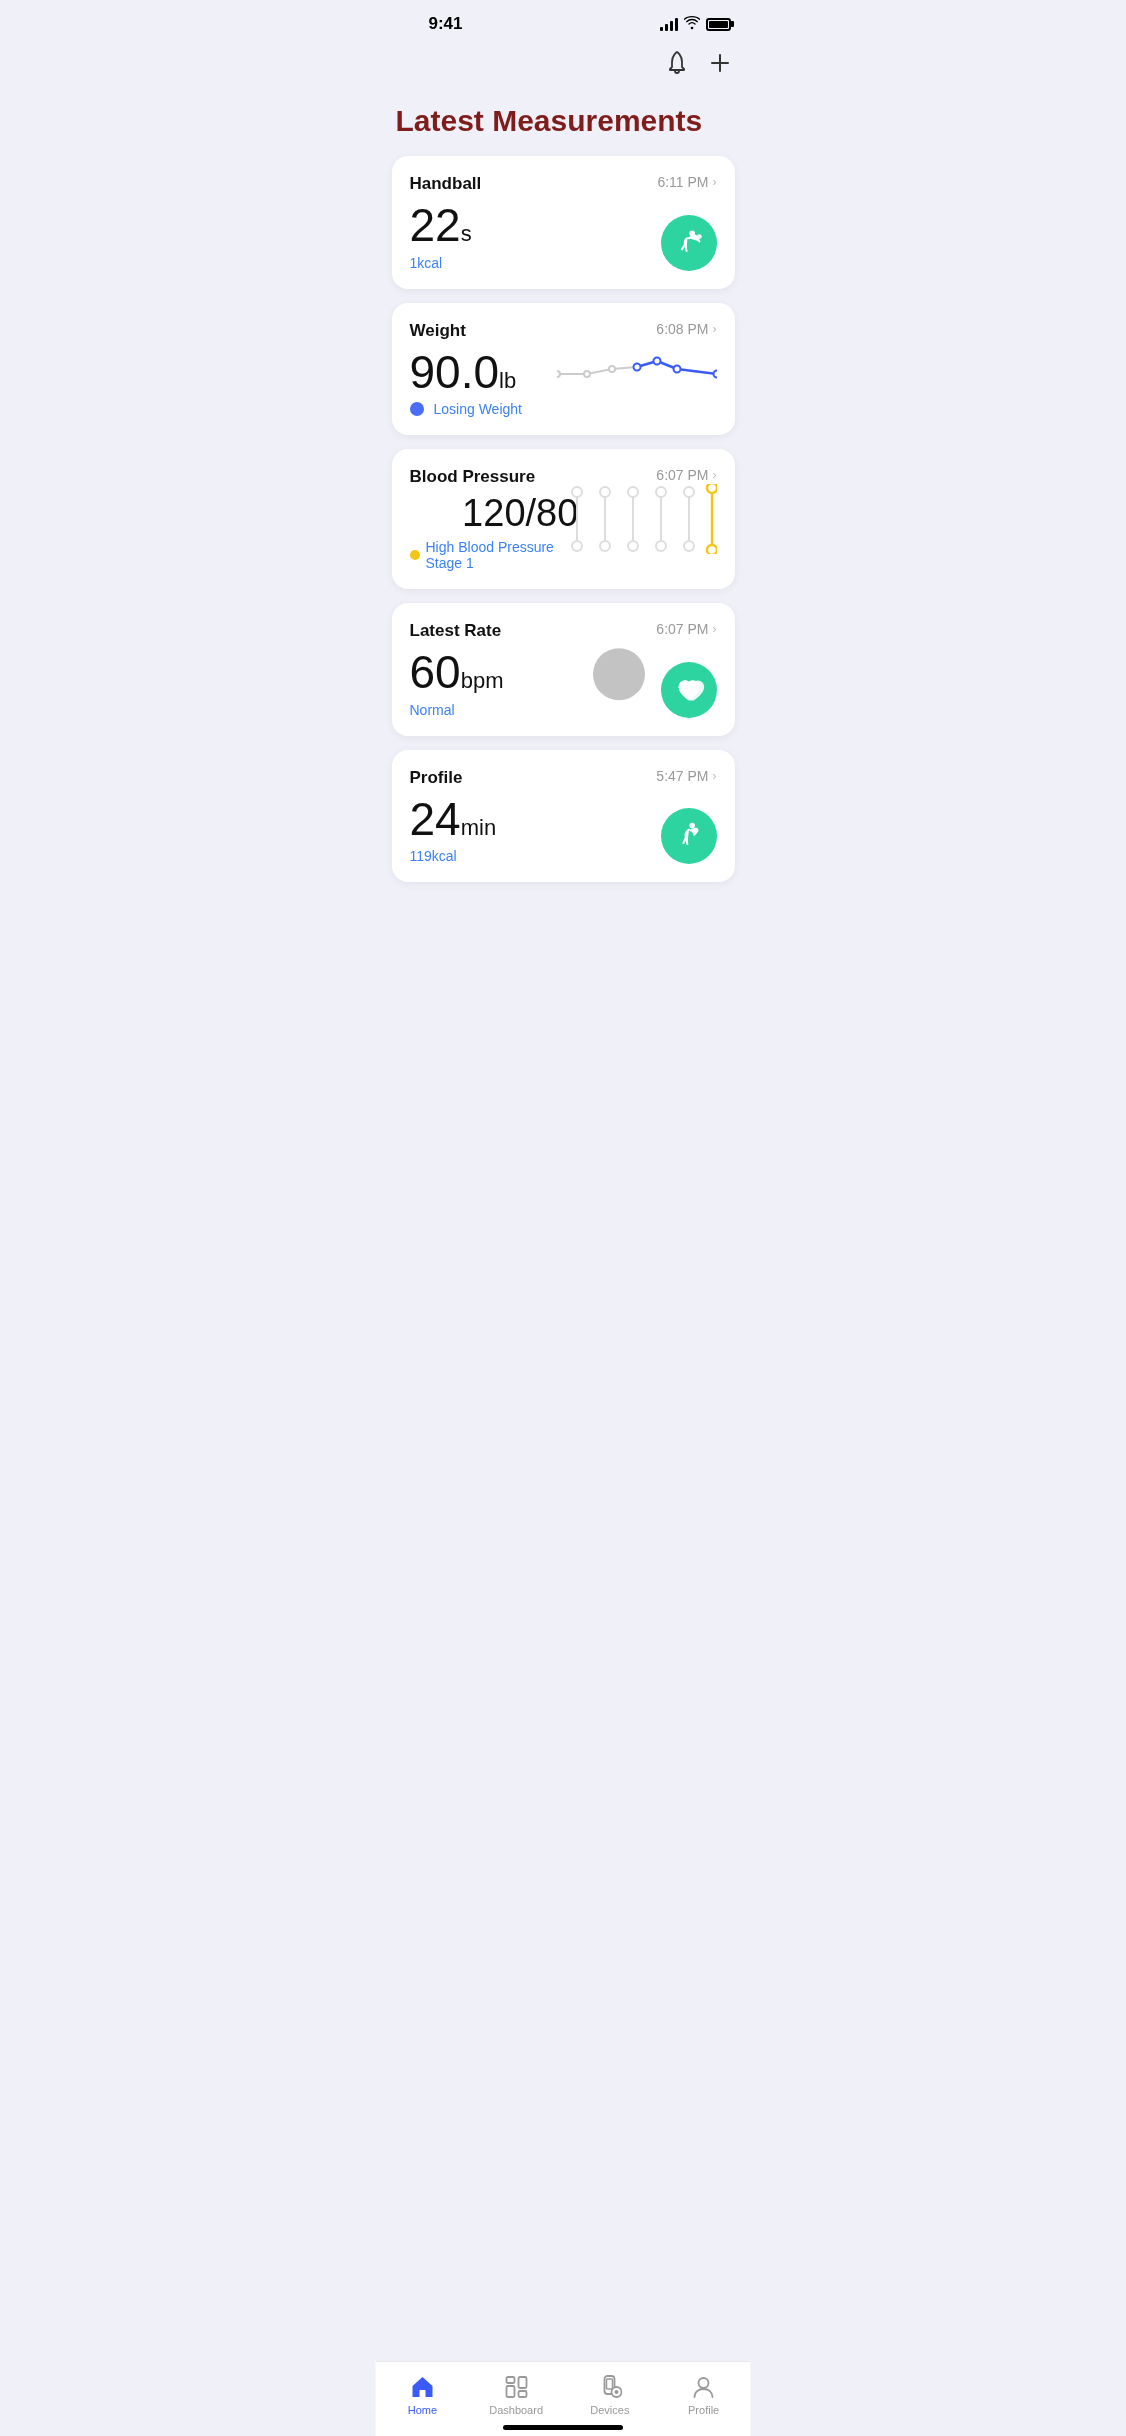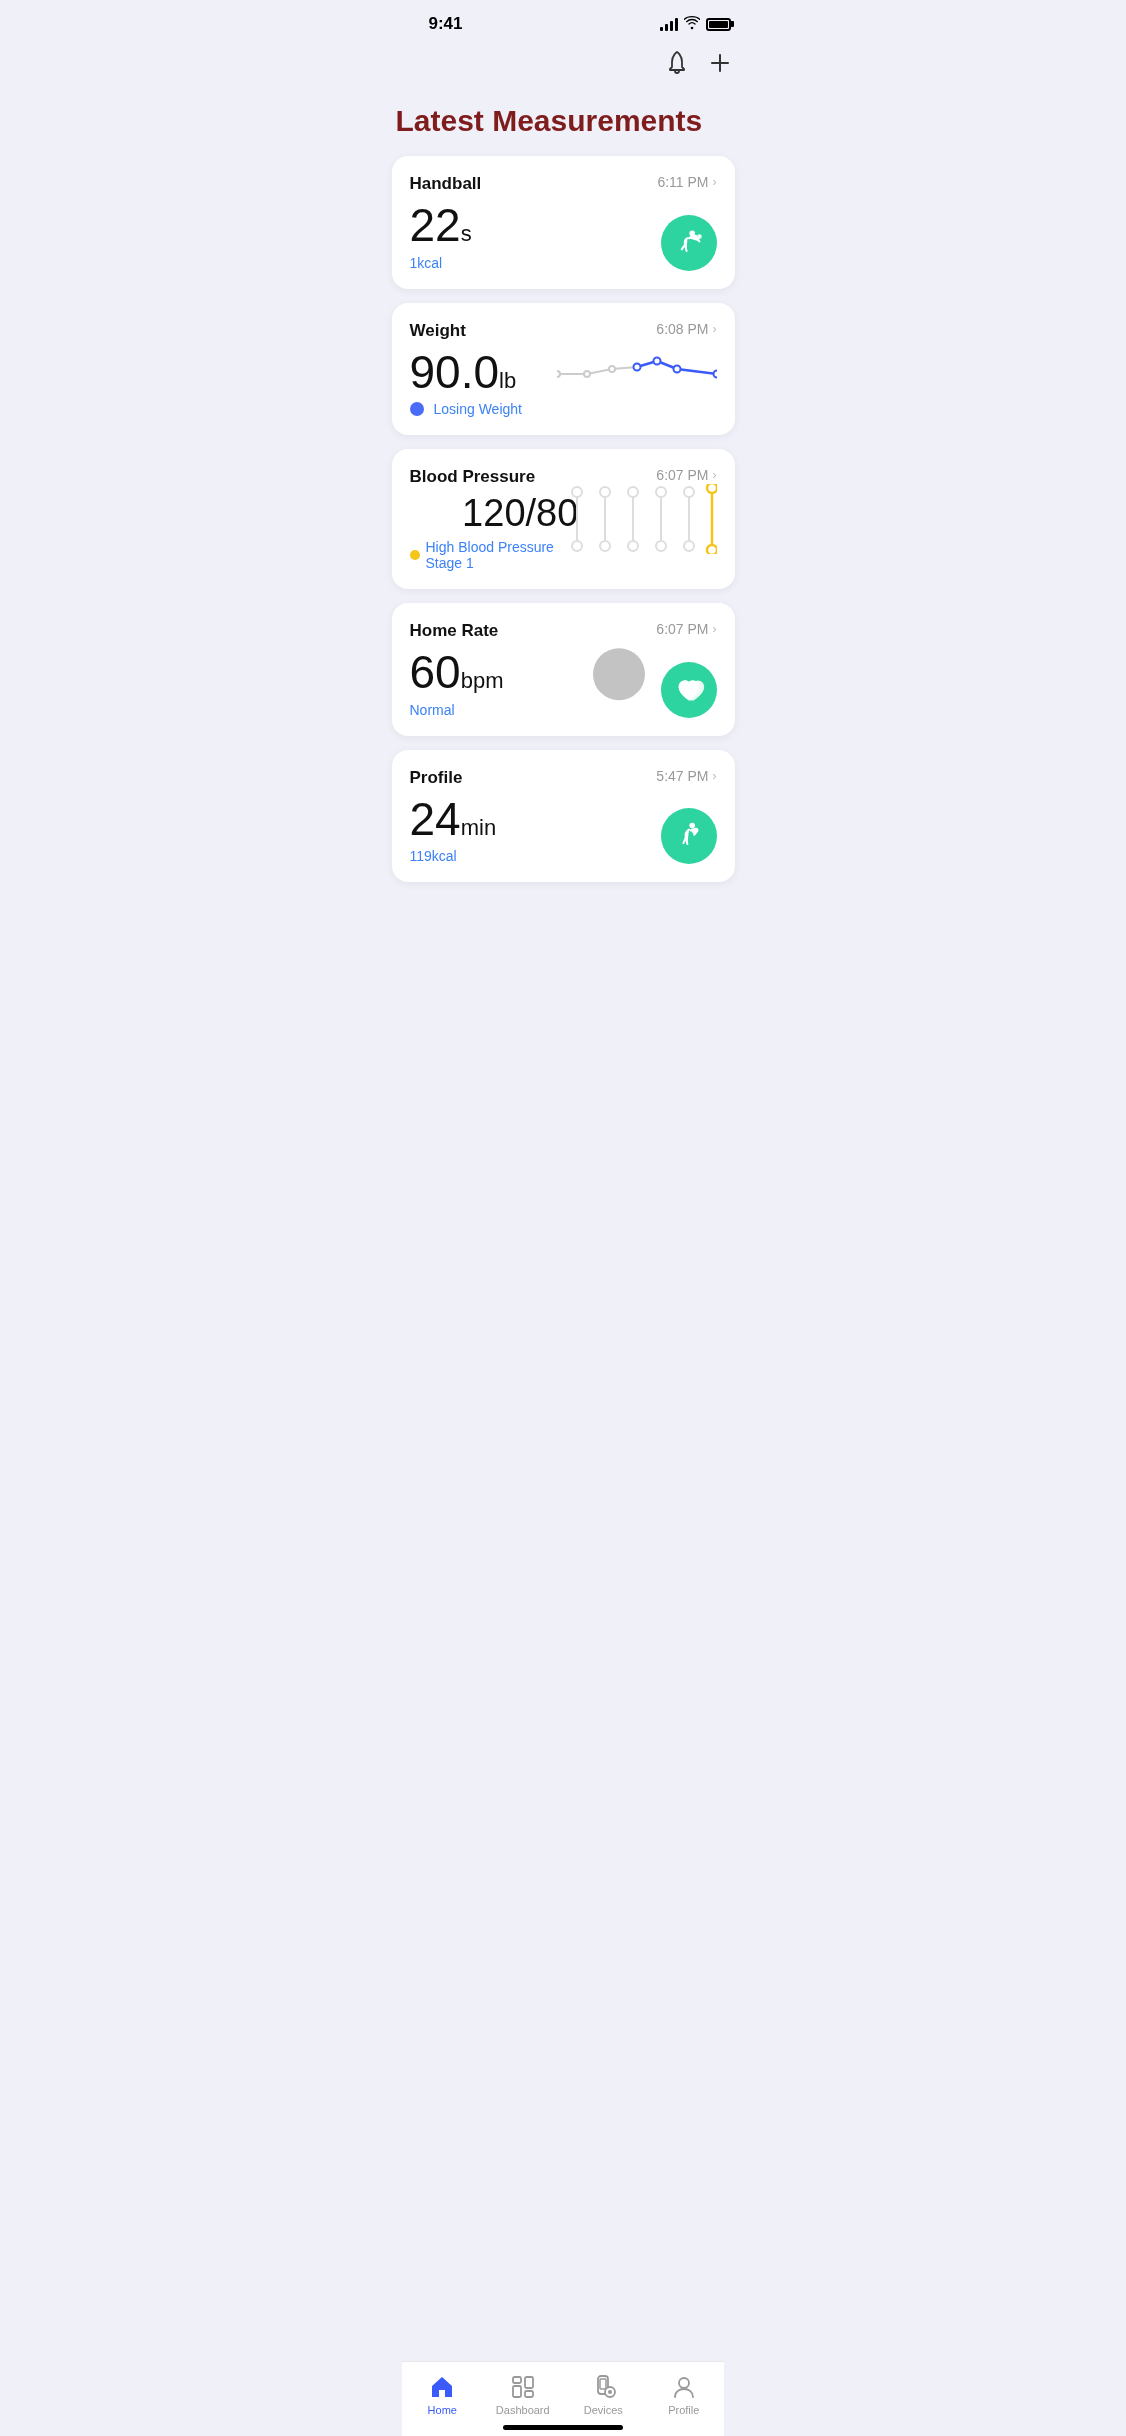--- a/index.html
+++ b/index.html
@@ -213,21 +213,21 @@
       width: 160px;
       height: 70px;
     }
 
     
     .bottom-nav {
       position: fixed;
       bottom: 0;
       left: 50%;
       transform: translateX(-50%);
-      width: 322px;
+      width: 375px;
       background: #fff;
       border-top: 1px solid #e8e8e8;
       display: flex;
       justify-content: space-around;
       align-items: flex-start;
       padding: 12px 0 20px;
       z-index: 100;
     }
 
     .nav-item {
@@ -414,21 +414,21 @@
 
         <line x1="155" y1="4" x2="155" y2="66" stroke="#f5c518" stroke-width="2.5"></line>
         <circle cx="155" cy="4" r="5" fill="white" stroke="#f5c518" stroke-width="2.5"></circle>
         <circle cx="155" cy="66" r="5" fill="white" stroke="#f5c518" stroke-width="2.5"></circle>
       </svg>
     </div>
   </div>
 
   <div class="card">
     <div class="card-header">
-      <span class="card-title">Home Rate</span>
+      <span class="card-title">Latest Rate</span>
       <span class="card-time">
         <span>6:07 PM</span>
         <span class="card-time-chevron">›</span>
       </span>
     </div>
     <div class="card-content-left">
       <div class="card-value">
         <span>60</span><span class="unit">bpm</span>
       </div>
       <div class="card-subtitle">Normal</div>

